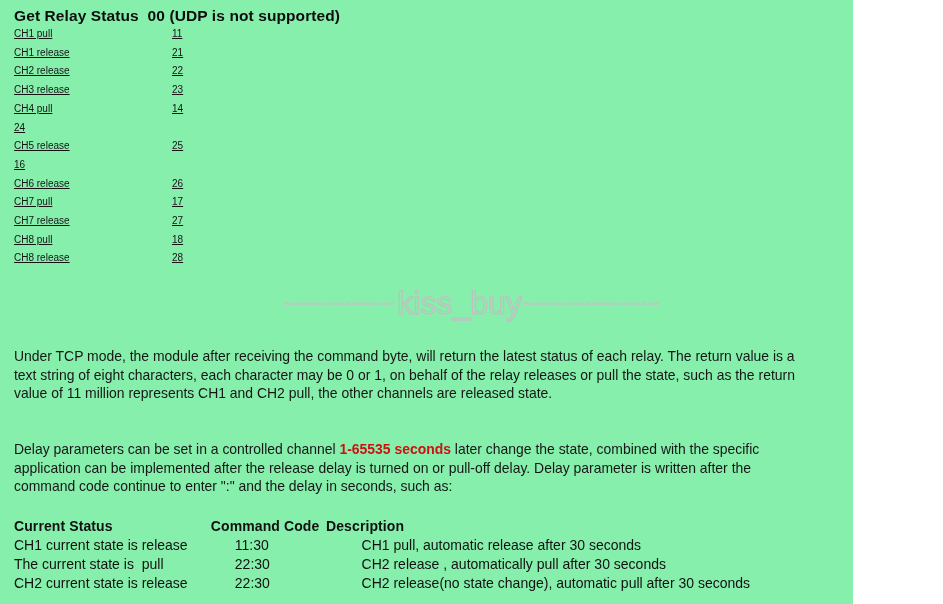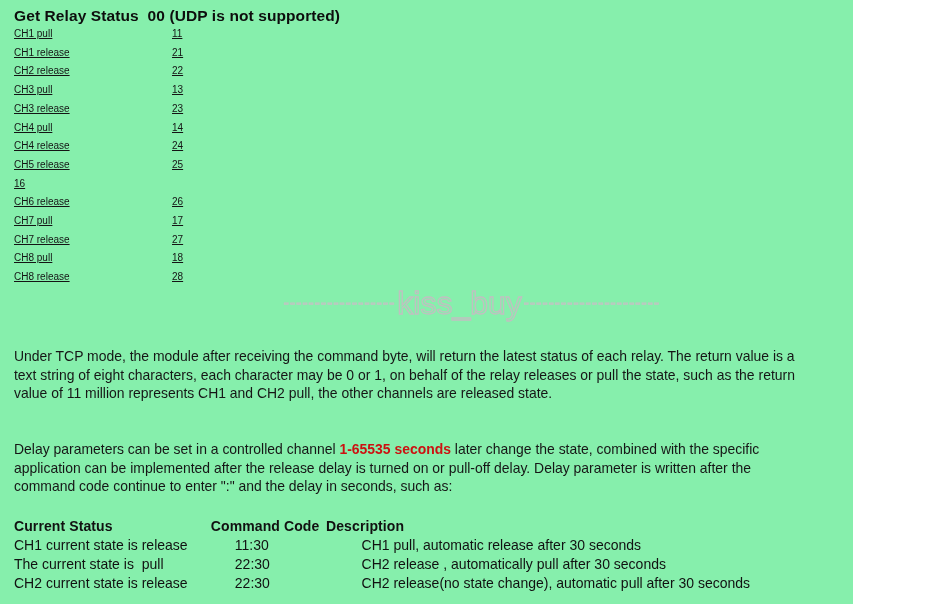--- a/index.html
+++ b/index.html
@@ -163,33 +163,28 @@
       </div>
       <div class="cmd-row">
         <span class="cmd-name">CH1 release</span>
         <span class="cmd-code">21</span>
       </div>
       <div class="cmd-row">
         <span class="cmd-name">CH2 release</span>
         <span class="cmd-code">22</span>
       </div>
       <div class="cmd-row">
-        <span class="cmd-name">CH3 pull</span>
-        <span class="cmd-code">13</span>
-      </div>
-      <div class="cmd-row">
         <span class="cmd-name">CH3 release</span>
         <span class="cmd-code">23</span>
       </div>
       <div class="cmd-row">
         <span class="cmd-name">CH4 pull</span>
         <span class="cmd-code">14</span>
       </div>
       <div class="cmd-row">
-        <span class="cmd-name">CH4 release</span>
         <span class="cmd-code">24</span>
       </div>
       <div class="cmd-row">
         <span class="cmd-name">CH5 release</span>
         <span class="cmd-code">25</span>
       </div>
       <div class="cmd-row">
         <span class="cmd-code">16</span>
       </div>
       <div class="cmd-row">

